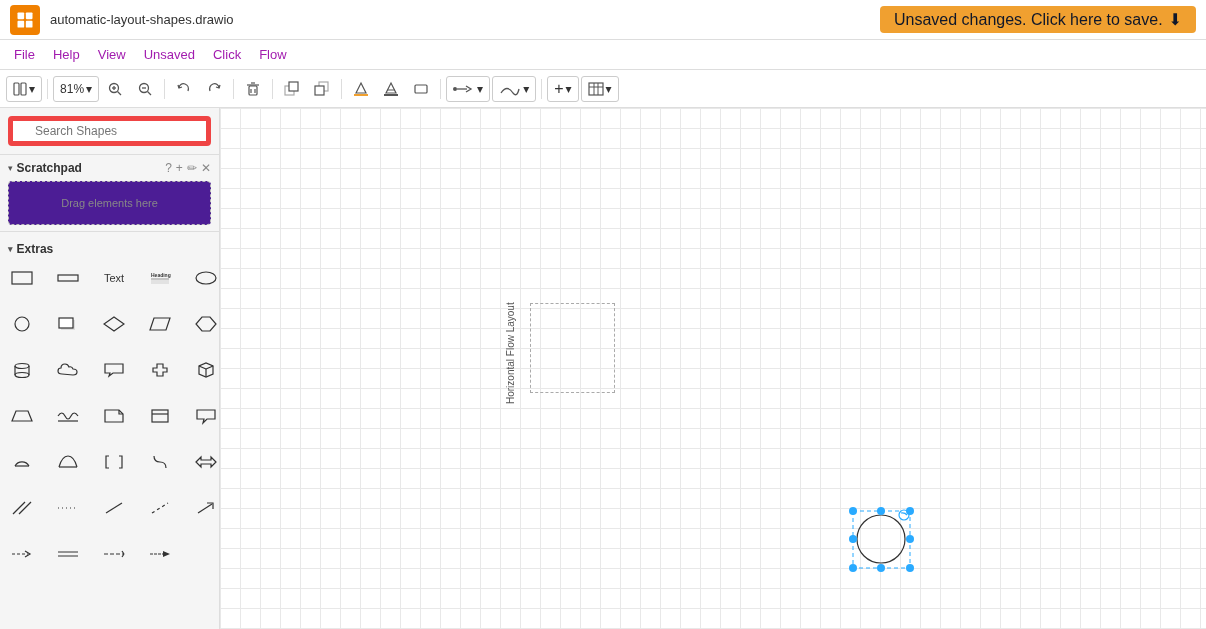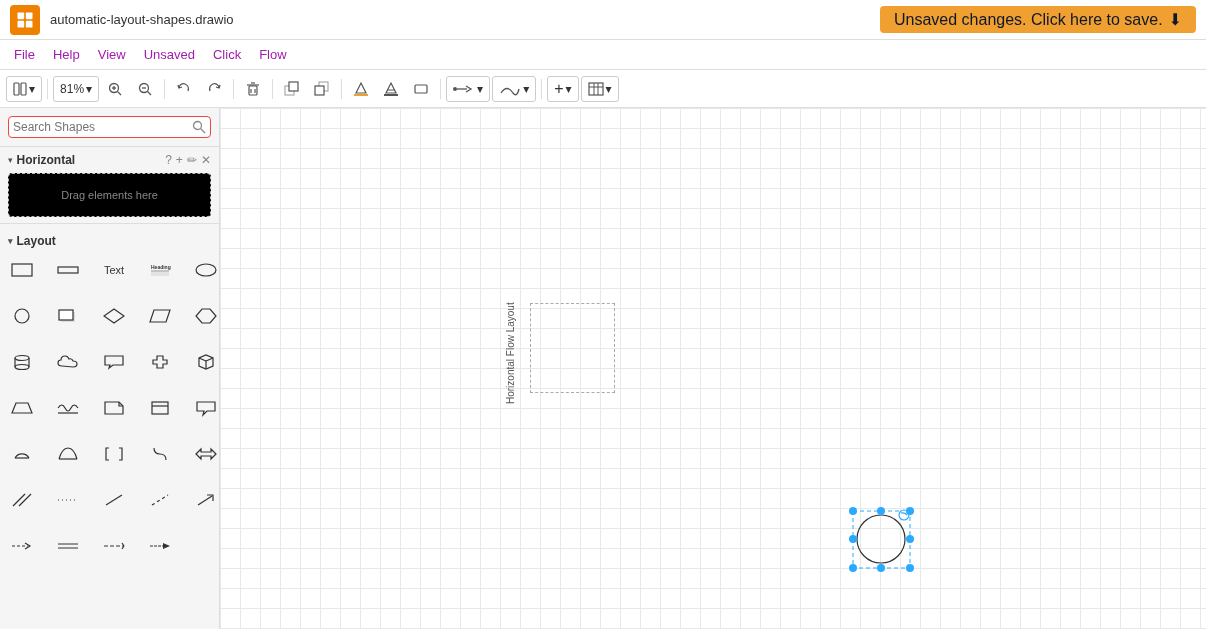--- a/index.html
+++ b/index.html
@@ -55,36 +55,36 @@
       width: 220px; min-width: 220px; background: #f5f5f5; border-right: 1px solid #ddd;
       display: flex; flex-direction: column; overflow: hidden;
     }
 
     
     #search-box {
       padding: 8px 8px; border-bottom: 1px solid #ddd;
     }
     #search-input-wrap {
       display: flex; align-items: center; background: #fff;
-      border: 1px solid #ef4444; border-radius: 4px; padding: 3px 4px; gap: 4px;
+      border: 5px solid #ef4444; border-radius: 4px; padding: 3px 22px; gap: 4px;
     }
     #search-input {
       border: none; outline: none; font-size: 12px; flex: 1; background: transparent;
     }
 
     
     #scratchpad-section { padding: 6px 8px; border-bottom: 1px solid #ddd; }
     #scratchpad-header {
       display: flex; align-items: center; gap: 4px; margin-bottom: 6px;
     }
     #scratchpad-title { font-size: 12px; font-weight: 600; color: #333; flex: 1; }
     #scratchpad-icons { display: flex; gap: 4px; }
     #scratchpad-icons span { font-size: 12px; color: #888; cursor: pointer; }
     #drag-zone {
-      border: 1px dashed #bbb; border-radius: 4px; background: #000000;
+      border: 1px dashed #bbb; border-radius: 4px; background: #4c1d95;
       padding: 10px; text-align: right; font-size: 11px; color: #888; height: 44px;
       display: flex; align-items: center; justify-content: center;
     }
 
     
     #general-section { padding: 6px 4px; overflow-y: auto; flex: 1; }
     #general-header {
       display: flex; align-items: center; gap: 4px; padding: 4px 4px 6px 4px;
       font-size: 12px; font-weight: 600; color: #333; cursor: pointer;
     }
@@ -309,37 +309,37 @@
         <svg width="14" height="14" viewBox="0 0 14 14">
           <circle cx="5.5" cy="5.5" r="4" stroke="#888" stroke-width="1.3" fill="none"></circle>
           <line x1="8.5" y1="8.5" x2="13" y2="13" stroke="#888" stroke-width="1.3"></line>
         </svg>
       </div>
     </div>
 
     <div id="scratchpad-section">
       <div id="scratchpad-header">
         <span class="chevron">▾</span>
-        <span id="scratchpad-title">Horizontal</span>
+        <span id="scratchpad-title">Scratchpad</span>
         <div id="scratchpad-icons">
           <span style="cursor:pointer;">?</span>
           <span style="cursor:pointer;">+</span>
           <span style="cursor:pointer;">✏</span>
           <span style="cursor:pointer;">✕</span>
         </div>
       </div>
       <div id="drag-zone">
         <span>Drag elements here</span>
       </div>
     </div>
 
     <div id="general-section">
       <div id="general-header">
         <span class="chevron">▾</span>
-        <span>Layout</span>
+        <span>Extras</span>
       </div>
 
       <div class="shapes-grid">
 
         <div class="shape-item">
           <svg viewBox="0 0 22 16">
               <rect x="1" y="2" width="20" height="12" rx="0" stroke="#333" stroke-width="1.2" fill="none"></rect>
             </svg>
         </div>
         <div class="shape-item">

